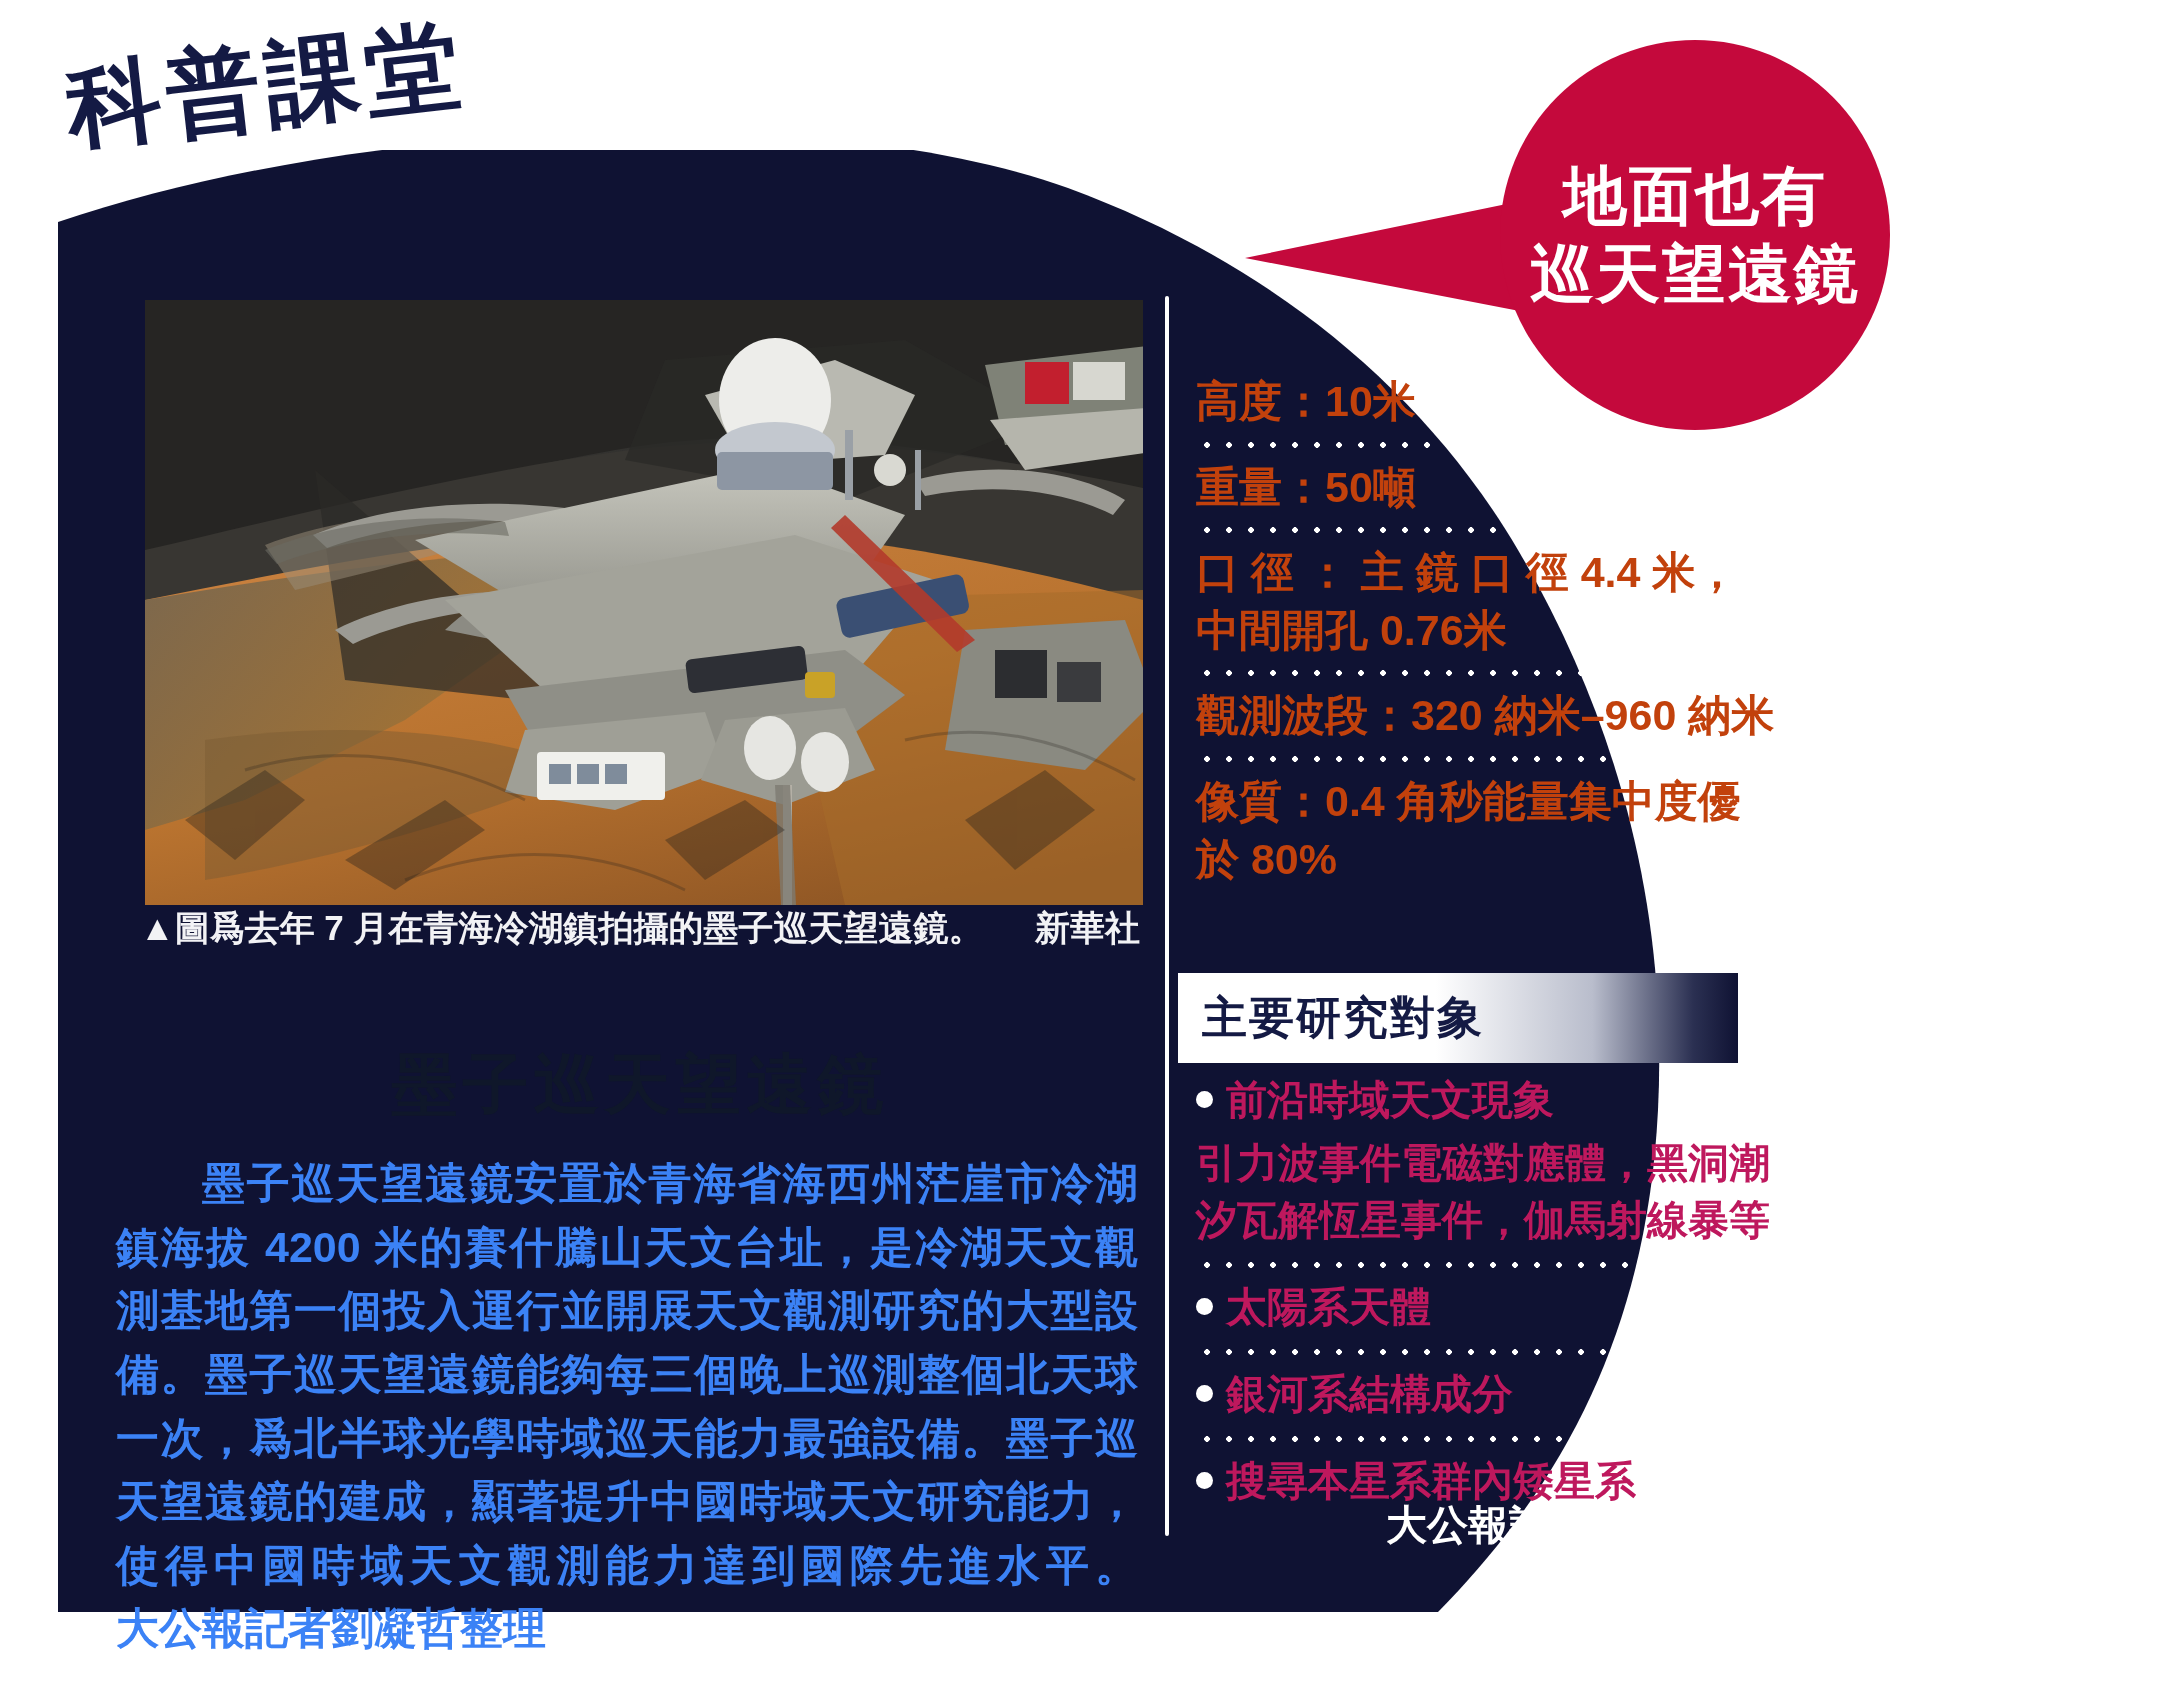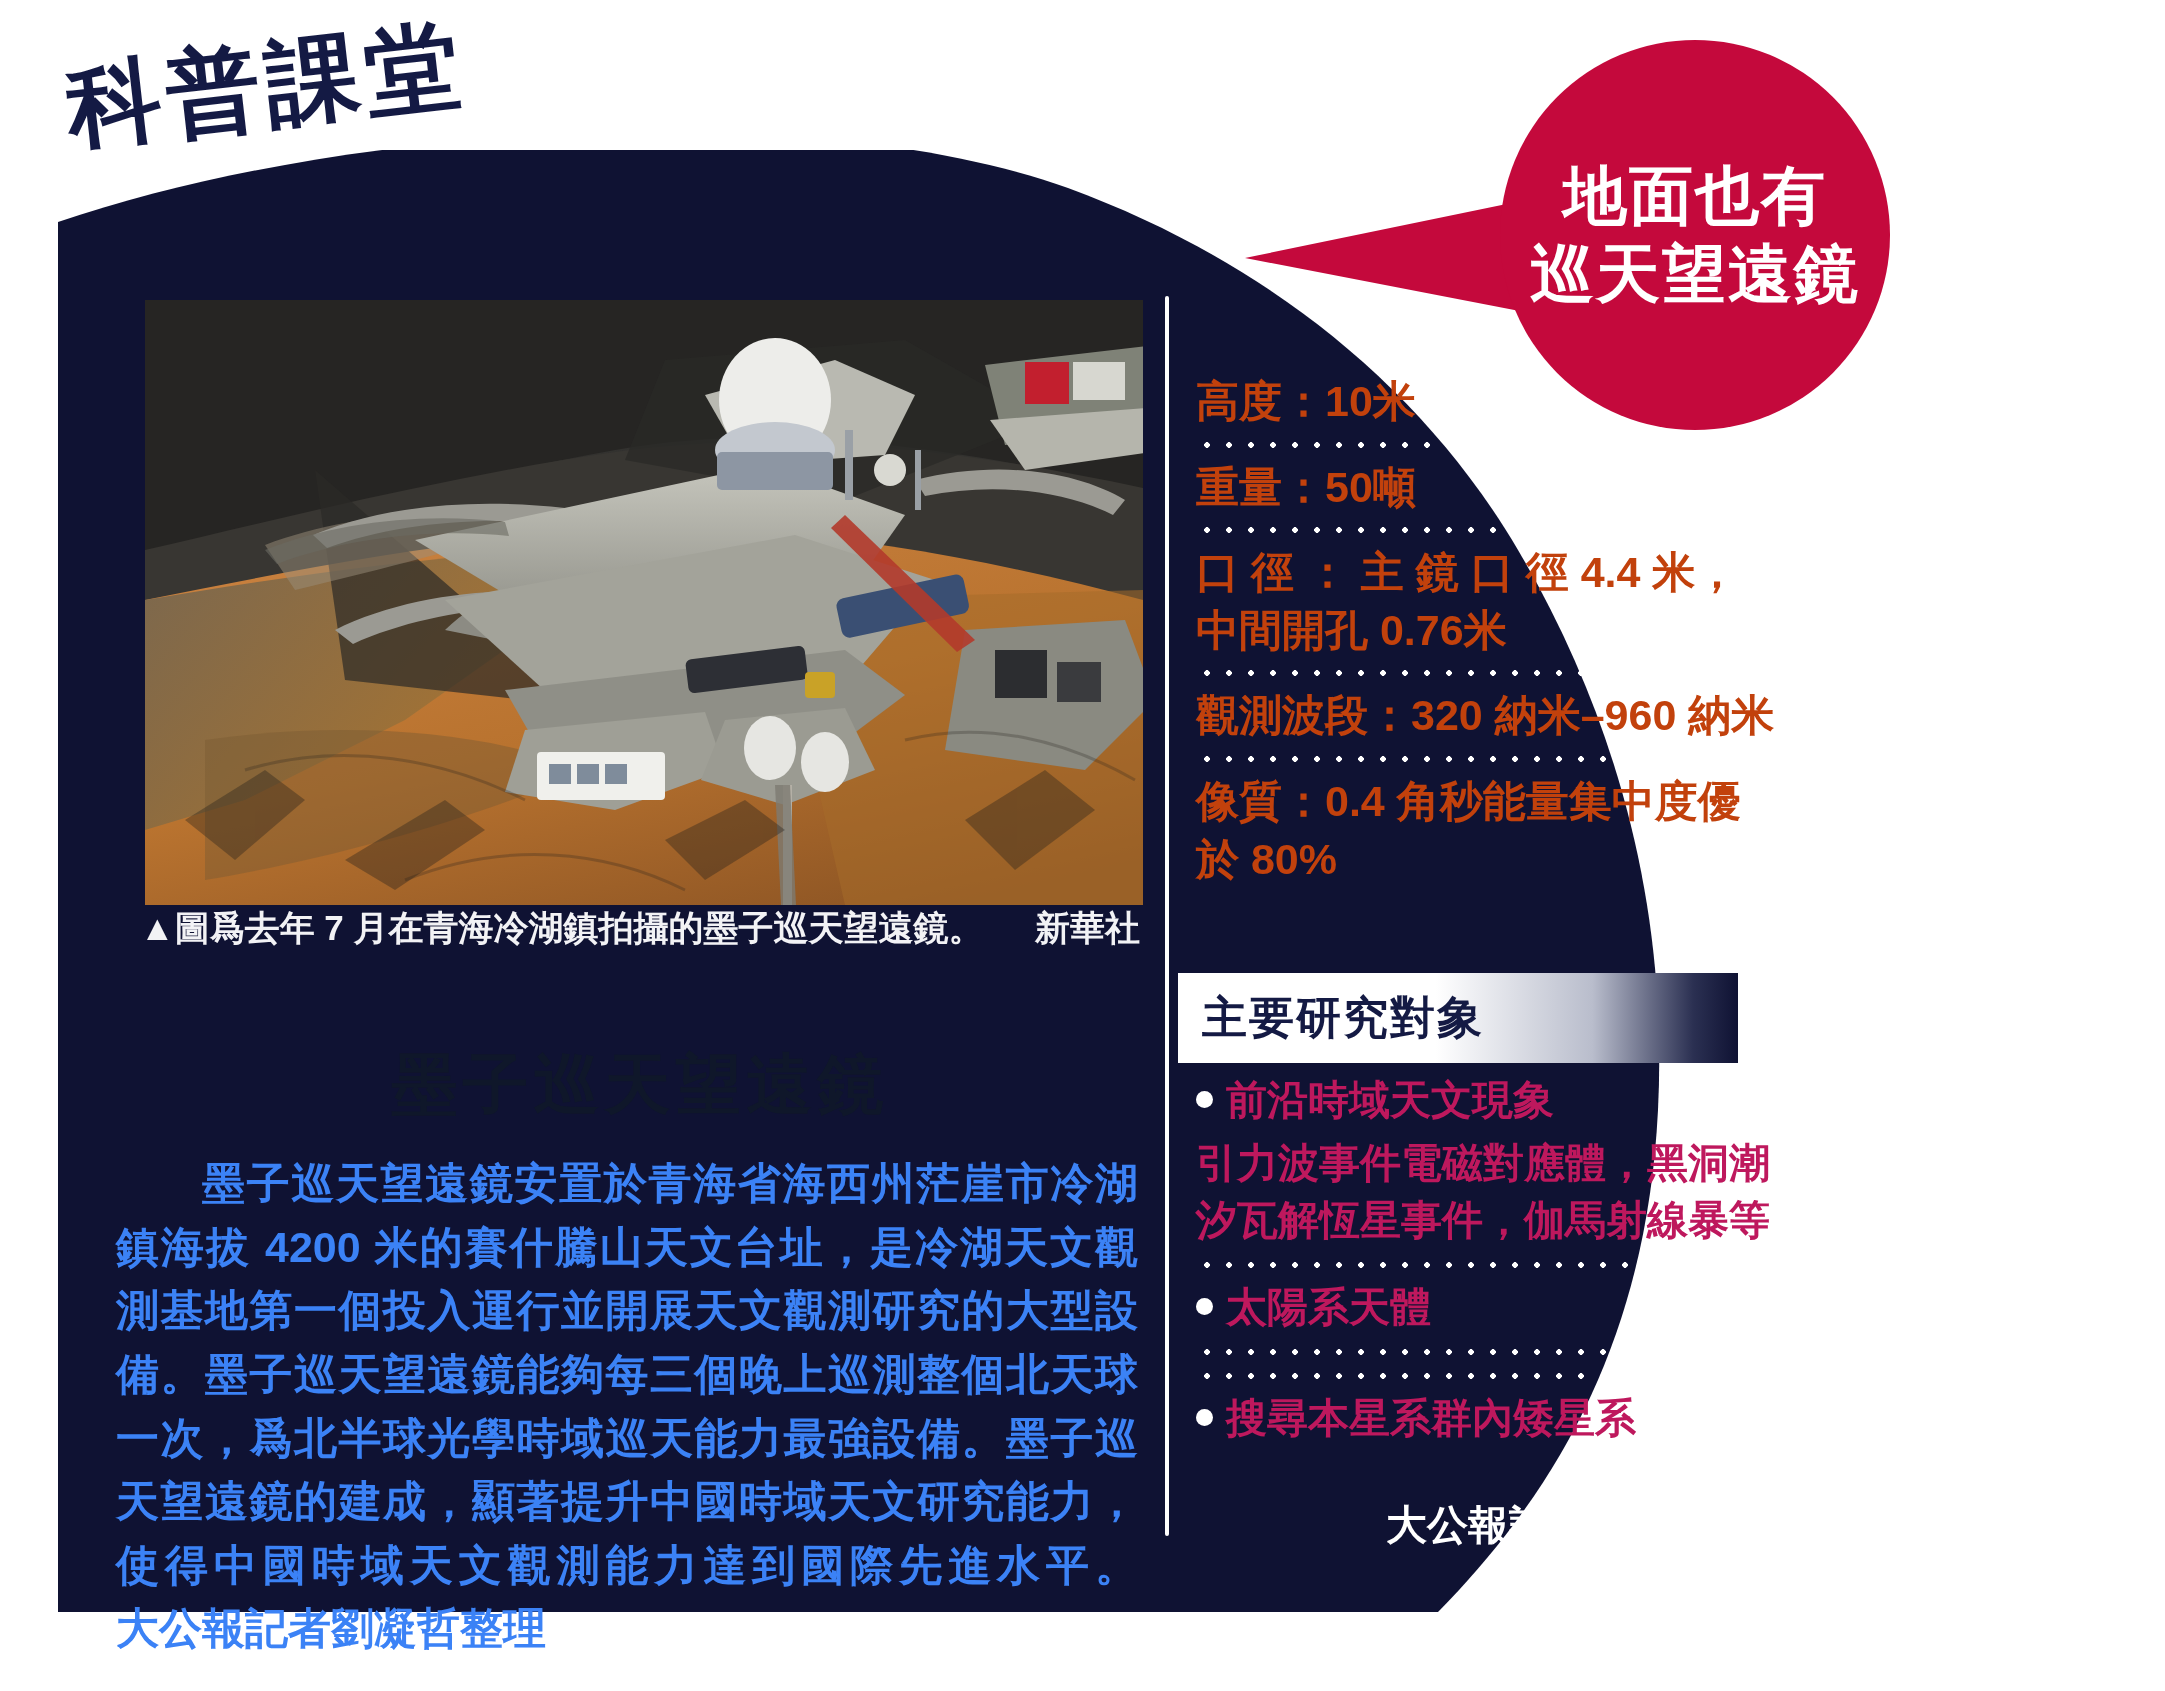--- a/index.html
+++ b/index.html
@@ -252,20 +252,24 @@
   </div>
   <div class="r-sub">引力波事件電磁對應體，黑洞潮汐瓦解恆星事件，伽馬射線暴等</div>
   <div class="r-dot d1"></div>
 
   <div class="r-item">
     <span class="r-bullet"></span>
     <span>太陽系天體</span>
   </div>
   <div class="r-dot d2"></div>
 
+  <div class="r-item">
+    <span class="r-bullet"></span>
+    <span>銀河系結構成分</span>
+  </div>
   <div class="r-dot d3"></div>
 
   <div class="r-item">
     <span class="r-bullet"></span>
     <span>搜尋本星系群內矮星系</span>
   </div>
 </div>
 
 <div id="right-byline">大公報記者劉凝哲整理</div>
 

